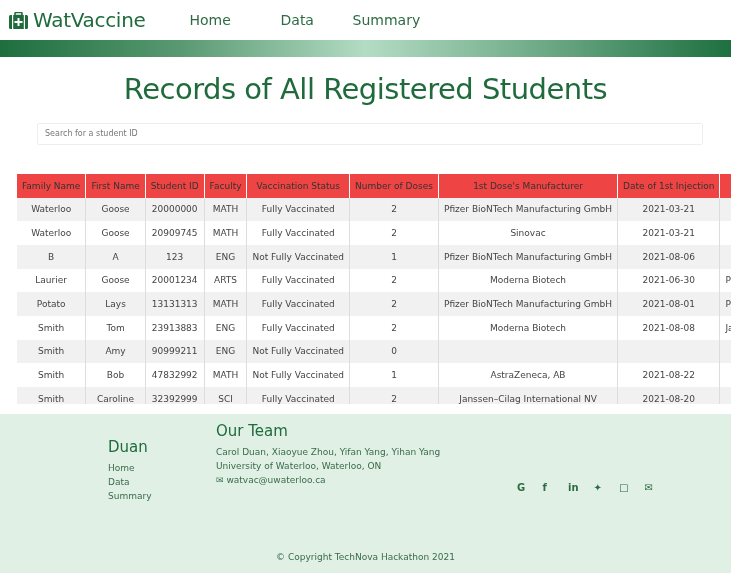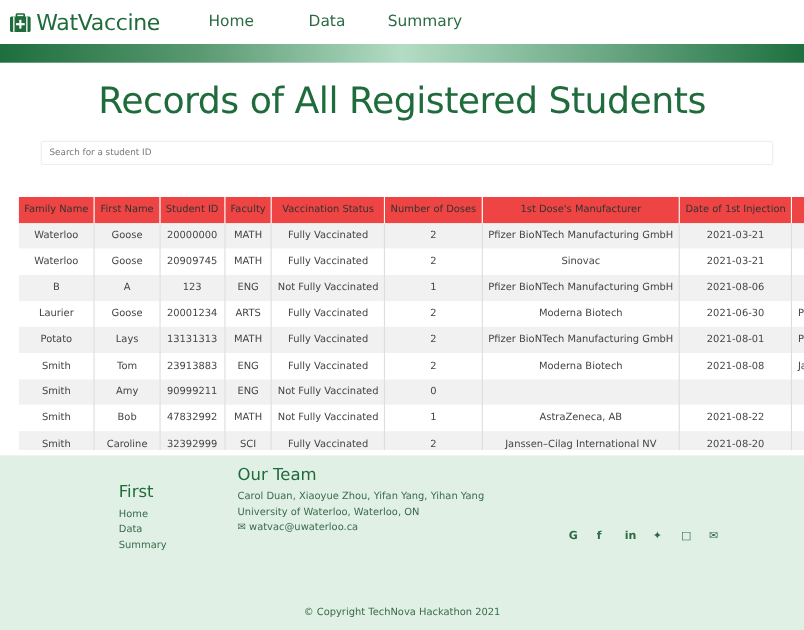--- a/index.html
+++ b/index.html
@@ -5,21 +5,21 @@
   * { box-sizing: border-box; margin: 0; padding: 0; }
   body { width: 731px; height: 573px; overflow: hidden; background: #fff; font-family: "DejaVu Sans", sans-serif; color: #333; }
   .navbar { height: 40px; display: flex; align-items: center; padding-left: 9px; }
   .brand { display: flex; align-items: center; color: #1f6b3c; font-size: 20px; font-weight: normal; letter-spacing: -0.3px; }
   .brand svg { margin-right: 5px; }
   .nav-links { display: flex; margin-left: 44px; }
   .nav-link { color: #2d6b44; font-size: 14px; text-decoration: none; margin-right: 0; }
   .nav-link:nth-child(1) { width: 91px; }
   .nav-link:nth-child(2) { width: 72px; }
   .gradient-bar { height: 17px; background: linear-gradient(to right, #1e6e3e 0%, #5a9a72 25%, #b3dcc4 50%, #6ba884 75%, #1e7040 100%); }
-  .title { text-align: center; color: #1f6b3c; font-size: 33px; font-weight: normal; margin-top: 15px; letter-spacing: -0.5px; }
+  .title { text-align: center; color: #1f6b3c; font-size: 29px; font-weight: normal; margin-top: 15px; letter-spacing: -0.5px; }
   .search-wrap { padding: 0 28px 14px 37px; margin-top: 15px; }
   .search { width: 666px; height: 22px; border: 1px solid #eee; border-radius: 2px; font-size: 8px; padding-left: 7px; color: #666; font-family: "DejaVu Sans", sans-serif; }
   .search::placeholder { color: #777; }
   .table-wrap { margin-top: 15px; margin-left: 17px; width: 714px; height: 230px; overflow: hidden; }
   table { border-collapse: collapse; font-size: 9px; white-space: nowrap; }
   th { background: #ef4444; font-weight: normal; color: #333; height: 24px; padding: 0 5px; border-right: 1px solid #fff; }
   td { height: 23.7px; text-align: center; padding: 0 5px; border-right: 1px solid #ddd; color: #444; }
   tr:nth-child(odd) td { background: #f1f1f1; }
   tr:nth-child(even) td { background: #fff; }
   .footer { position: absolute; top: 414px; left: 0; width: 731px; height: 159px; background: #e0f0e5; }
@@ -174,21 +174,21 @@
           <td>Janssen–Cilag International NV</td>
           <td>2021-08-20</td>
           <td style="text-align: left;"></td>
         </tr>
       </tbody>
   </table>
 </div>
 
 <div class="footer">
   <div class="f-links">
-    <div class="f-head">First</div>
+    <div class="f-head">Duan</div>
     <a class="f-item">Home</a>
     <a class="f-item">Data</a>
     <a class="f-item">Summary</a>
   </div>
   <div class="f-team">
     <div class="f-head">Our Team</div>
     <span class="f-item">Carol Duan, Xiaoyue Zhou, Yifan Yang, Yihan Yang</span>
     <span class="f-item">University of Waterloo, Waterloo, ON</span>
     <span class="f-item"><span>✉ </span><span>watvac@uwaterloo.ca</span></span>
   </div>

